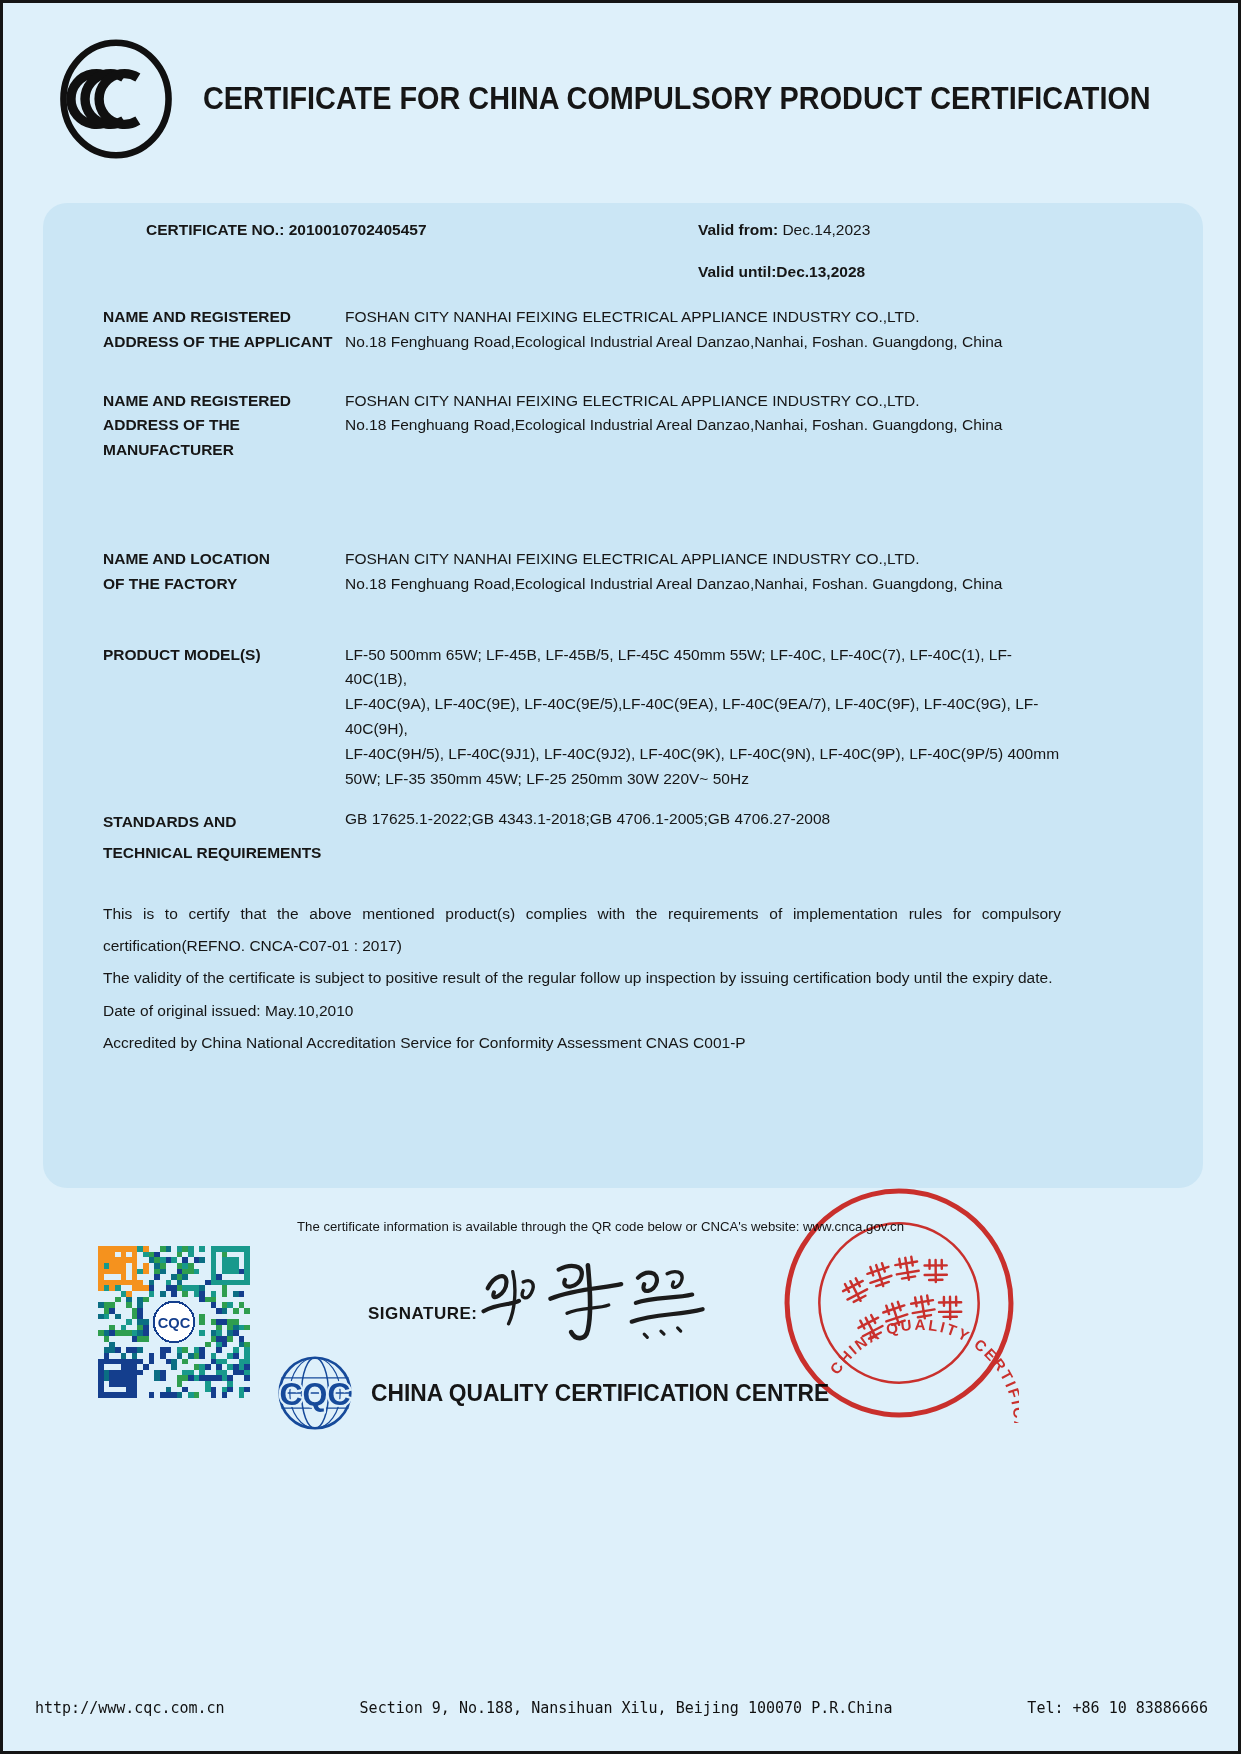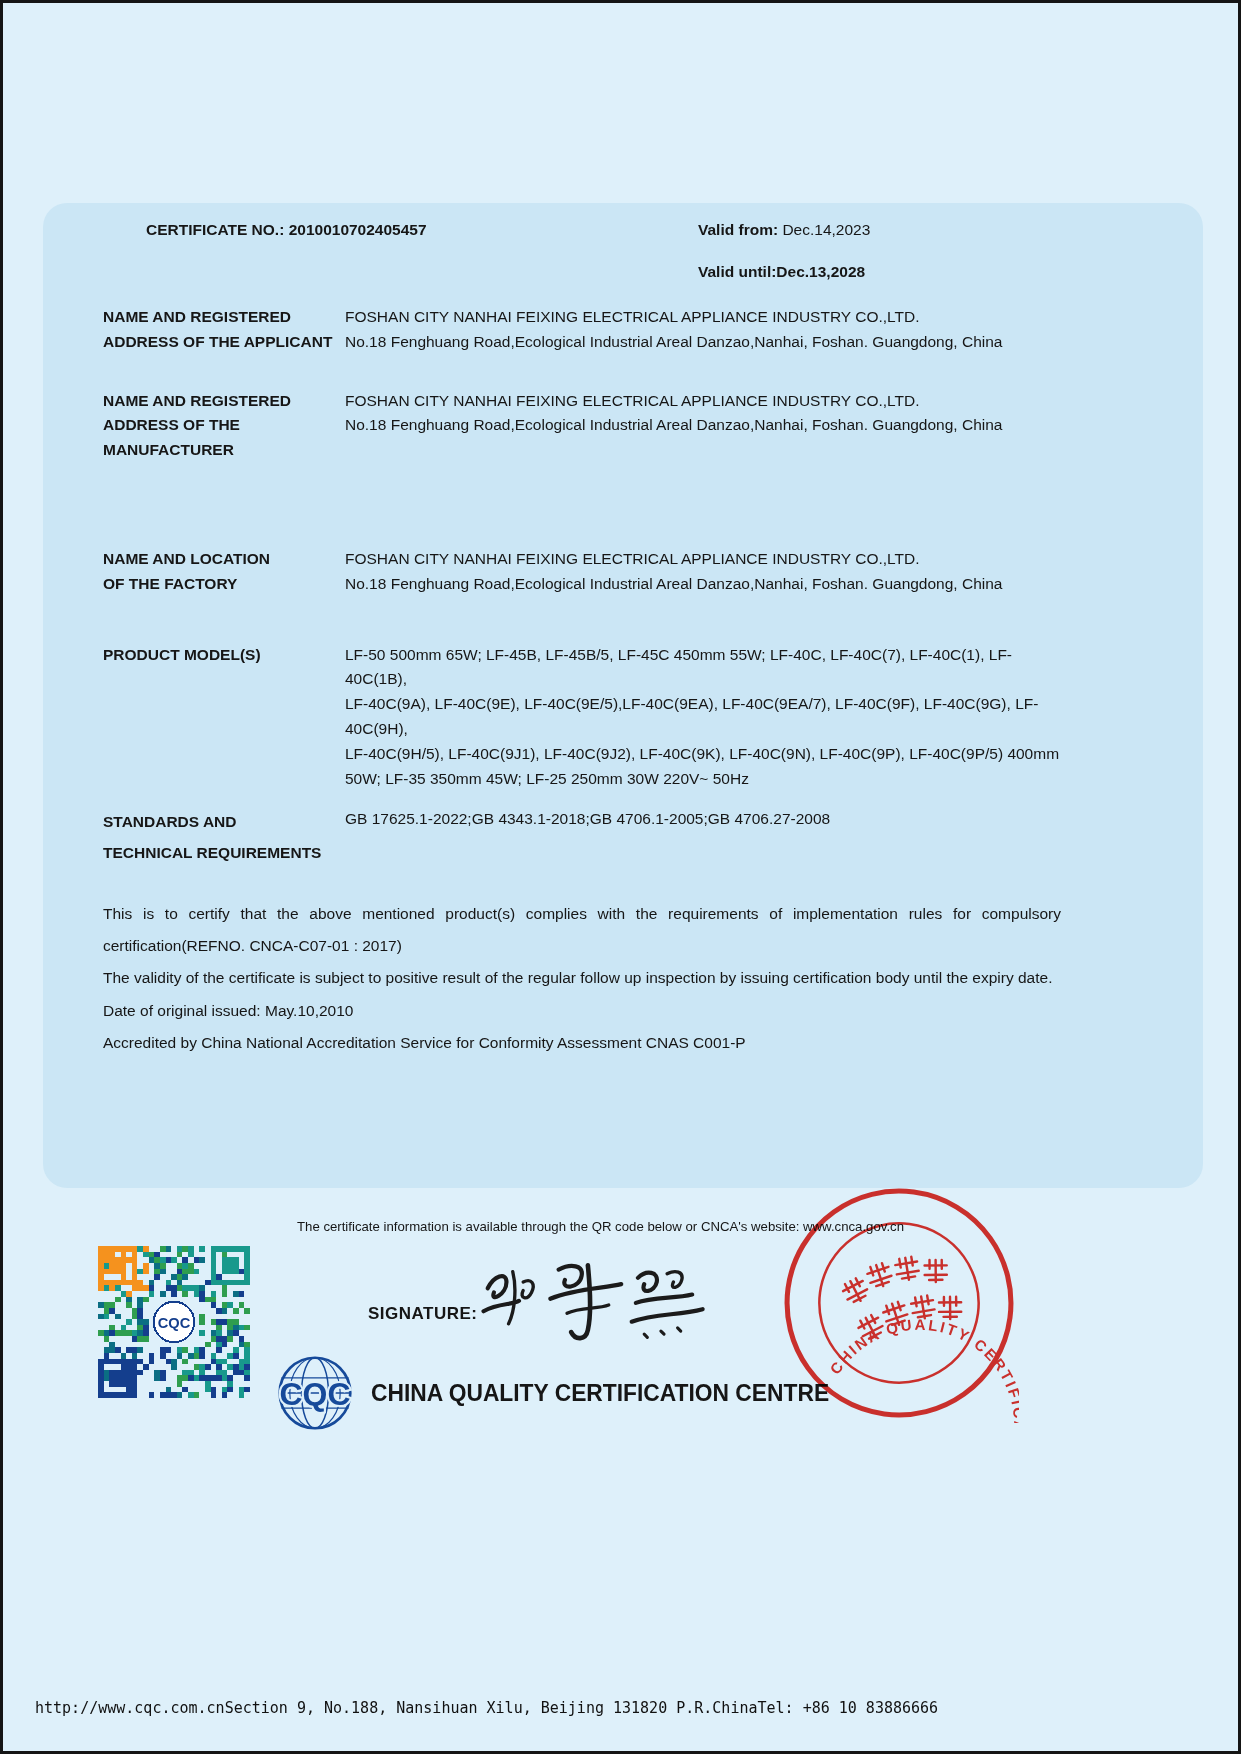--- a/index.html
+++ b/index.html
@@ -38,28 +38,39 @@
   .sig-ink{position:absolute;left:468px;top:1254px;width:240px;height:98px;}
   .cqc-row{position:absolute;left:270px;top:1348px;display:flex;align-items:center;gap:14px;}
   .cqc-logo svg{width:84px;height:84px;display:block;}
   .cqc-name{font-size:24px;font-weight:bold;white-space:nowrap;
             transform:scaleX(.95);transform-origin:left center;}
   .stamp{position:absolute;left:776px;top:1180px;width:240px;height:240px;
          mix-blend-mode:multiply;opacity:.93;}
   .stamp svg{width:100%;height:100%;display:block;}
   .ring-text{font-family:"Liberation Sans",sans-serif;font-weight:bold;font-size:15px;letter-spacing:2.3px;}
   .footer{position:absolute;left:0;bottom:34px;width:100%;box-sizing:border-box;
-          padding:0 30px 0 32px;display:flex;
+          padding:0 30px 0 32px;display:flex;justify-content:space-between;
           font-family:"DejaVu Sans Mono",monospace;font-size:15px;color:#111;}
 </style>
 </head>
 <body>
 
 <div class="page">
 
+  <div class="header">
+    <div class="ccc">
+      <svg viewBox="0 0 130 130" aria-hidden="true">
+        <ellipse cx="65" cy="65" rx="56" ry="60" fill="none" stroke="#101010" stroke-width="7"></ellipse>
+        <path d="M58.3,42.1 A27,27 0 1 0 58.3,87.9" fill="none" stroke="#101010" stroke-width="10"></path>
+        <path d="M73.3,42.1 A27,27 0 1 0 73.3,87.9" fill="none" stroke="#101010" stroke-width="10"></path>
+        <path d="M88.3,42.1 A27,27 0 1 0 88.3,87.9" fill="none" stroke="#101010" stroke-width="10"></path>
+      </svg>
+    </div>
+    <div class="title">CERTIFICATE FOR CHINA COMPULSORY PRODUCT CERTIFICATION</div>
+  </div>
 
   <div class="panel">
 
     <div class="meta">
       <div class="meta-left">
         <span>CERTIFICATE NO.:</span>
         <span>2010010702405457</span>
       </div>
       <div class="meta-right">
         <div class="vfrom">
@@ -581,17 +592,17 @@
               <path d="M-6.050000000000001,-11 V-2.2"></path>
               <path d="M6.050000000000001,-11 V-2.2"></path>
             </g>
           </g>
       </g>
     </svg>
   </div>
 
   <div class="footer">
     <span>http://www.cqc.com.cn</span>
-    <span>Section 9, No.188, Nansihuan Xilu, Beijing 131820 P.R.China</span>
+    <span>Section 9, No.188, Nansihuan Xilu, Beijing 100070 P.R.China</span>
     <span>Tel: +86 10 83886666</span>
   </div>
 
 </div>
 
 </body></html>

